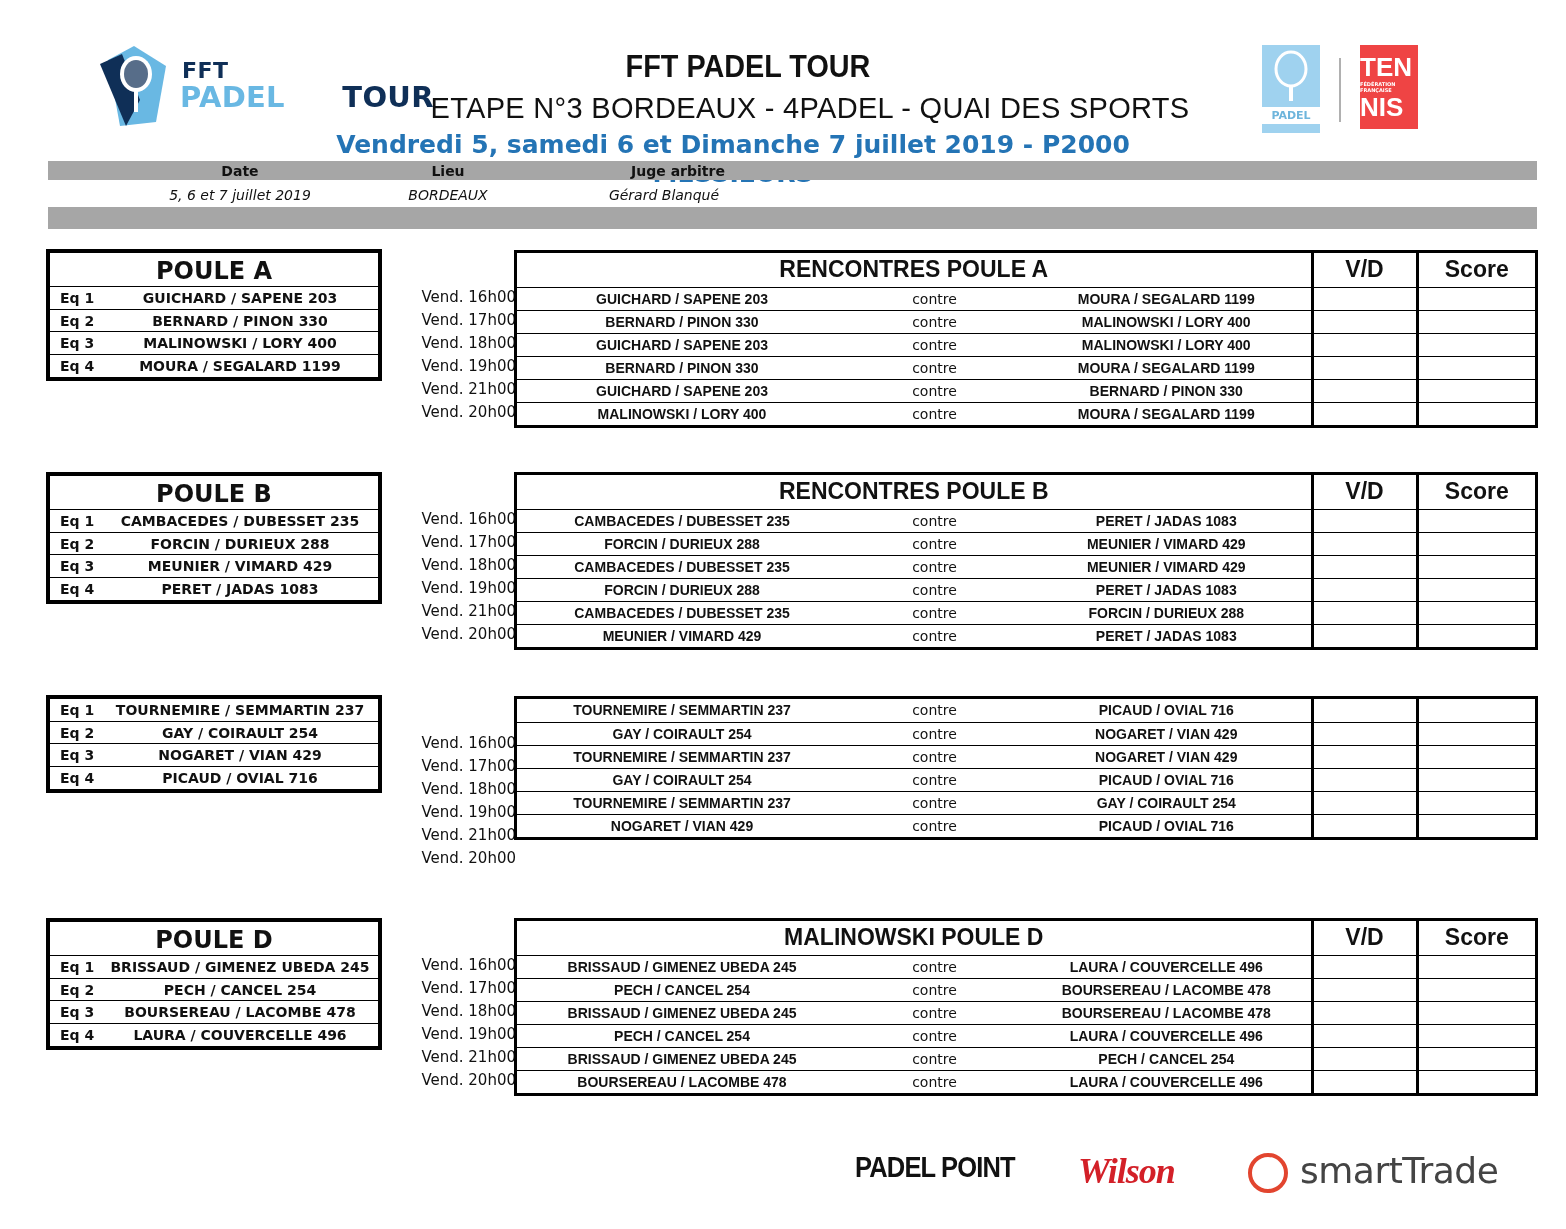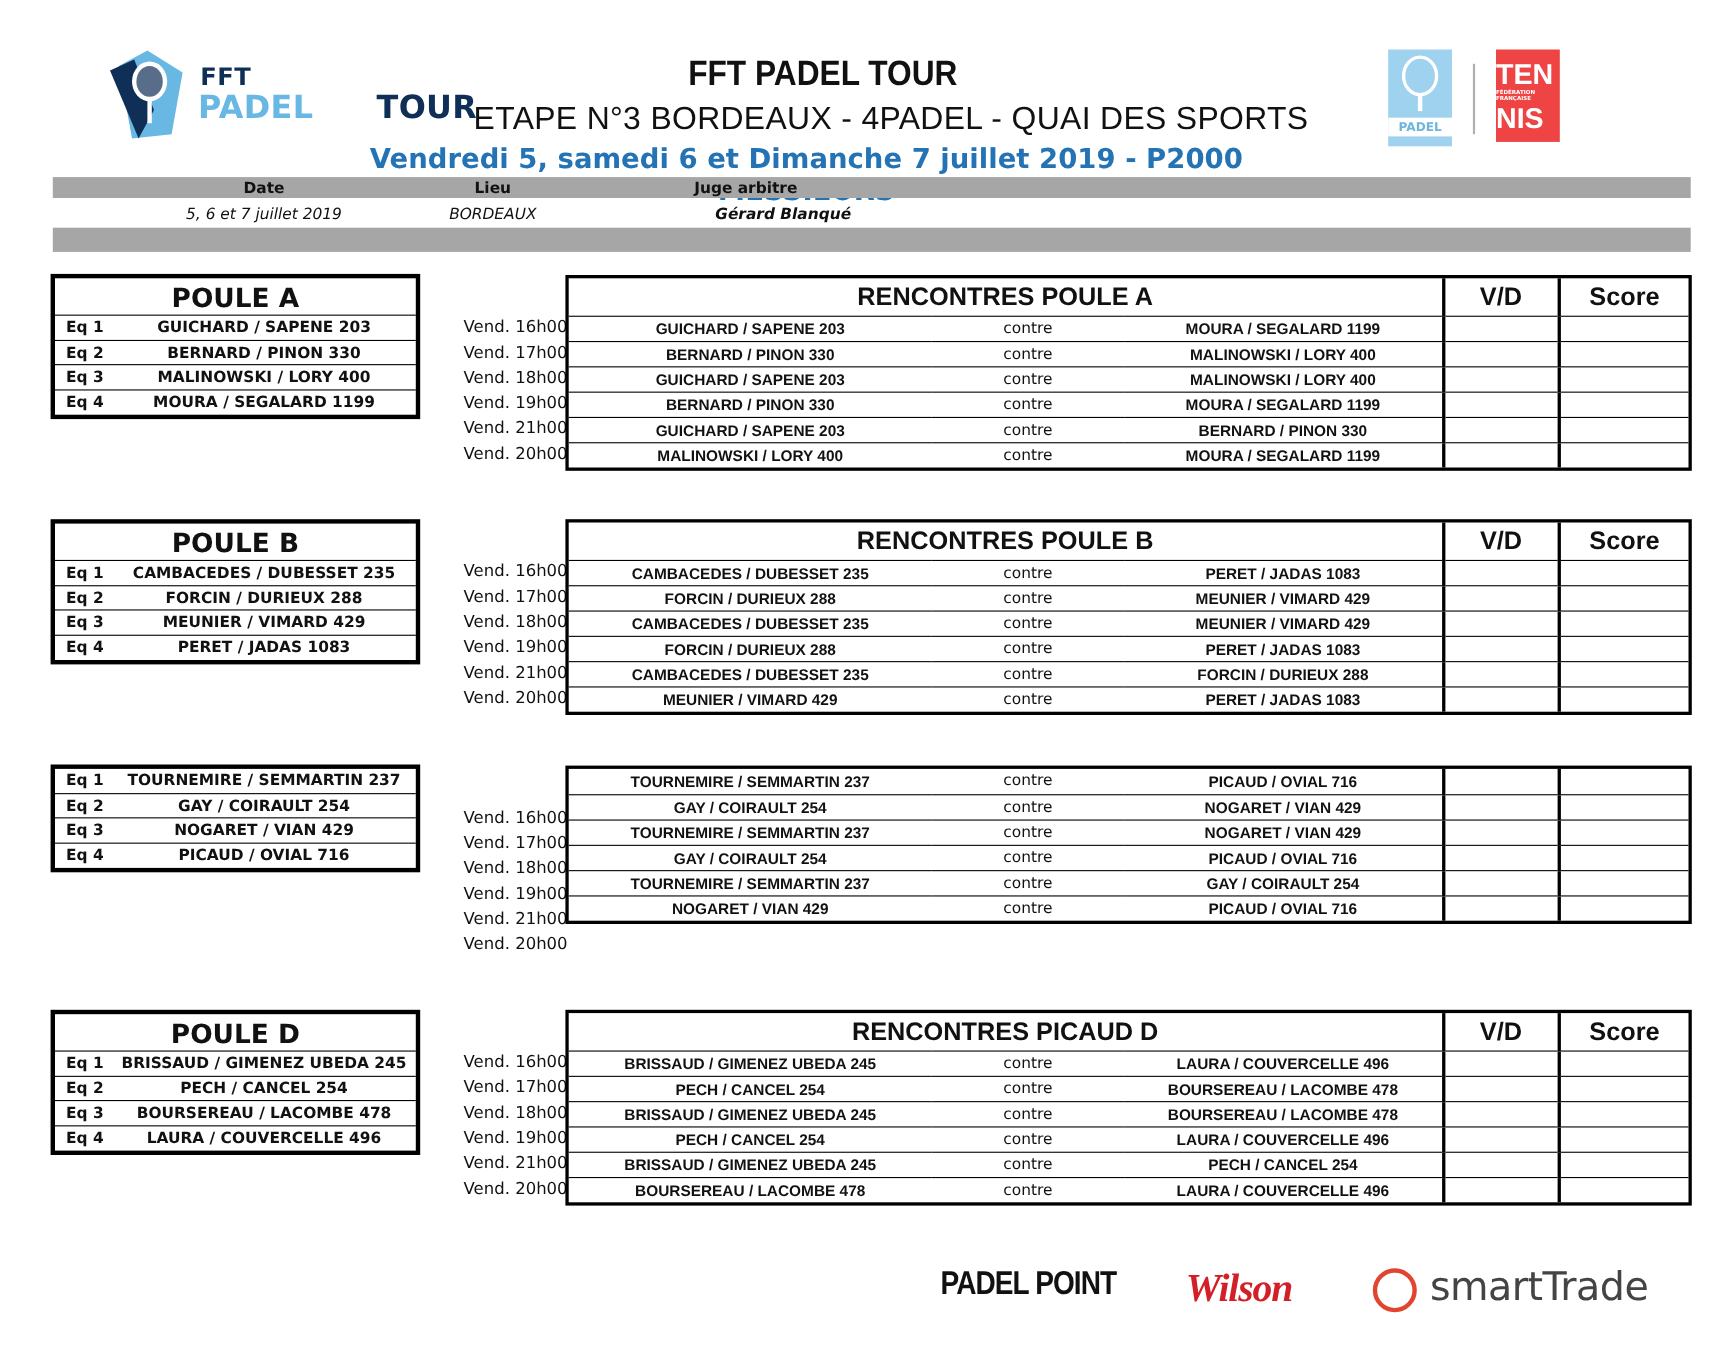--- a/index.html
+++ b/index.html
@@ -96,21 +96,21 @@
   <div class="small">FRANÇAISE</div>
   <div class="big">NIS</div>
 </div>
 
 <div id="bar-top" class="abs grey-bar"></div>
 <div class="abs info-h" style="left:180px;width:120px">Date</div>
 <div class="abs info-h" style="left:398px;width:100px">Lieu</div>
 <div class="abs info-h" style="left:598px;width:160px">Juge arbitre</div>
 <div class="abs info-v" style="left:140px;width:200px">5, 6 et 7 juillet 2019</div>
 <div class="abs info-v" style="left:388px;width:120px">BORDEAUX</div>
-<div class="abs info-v" style="left:632px;width:160px;font-weight:bold">Gérard Blanqué</div>
+<div class="abs info-v" style="left:584px;width:160px;font-weight:normal">Gérard Blanqué</div>
 <div id="bar-bottom" class="abs grey-bar"></div>
 
 <div id="sections">
     <div class="abs poule" style="top:249px">
       <div class="ph">POULE A</div>
       <div class="pr">
         <span class="eq">Eq 1</span>
         <span class="team">GUICHARD / SAPENE 203</span>
       </div>
       <div class="pr">
@@ -393,21 +393,21 @@
       <table>
         <colgroup>
           <col style="width:330px">
           <col style="width:175px">
           <col style="width:290px">
           <col style="width:105px">
           <col style="width:118px">
         </colgroup>
         <tbody>
           <tr>
-          <th colspan="3">RENCONTRES PICAUD D</th>
+          <th colspan="3">MALINOWSKI POULE D</th>
           <th class="vd">V/D</th>
           <th class="sc">Score</th>
         </tr>
           <tr>
         <td>BRISSAUD / GIMENEZ UBEDA 245</td>
         <td class="ct">contre</td>
         <td>LAURA / COUVERCELLE 496</td>
         <td class="vd"></td>
         <td class="sc"></td>
       </tr>

